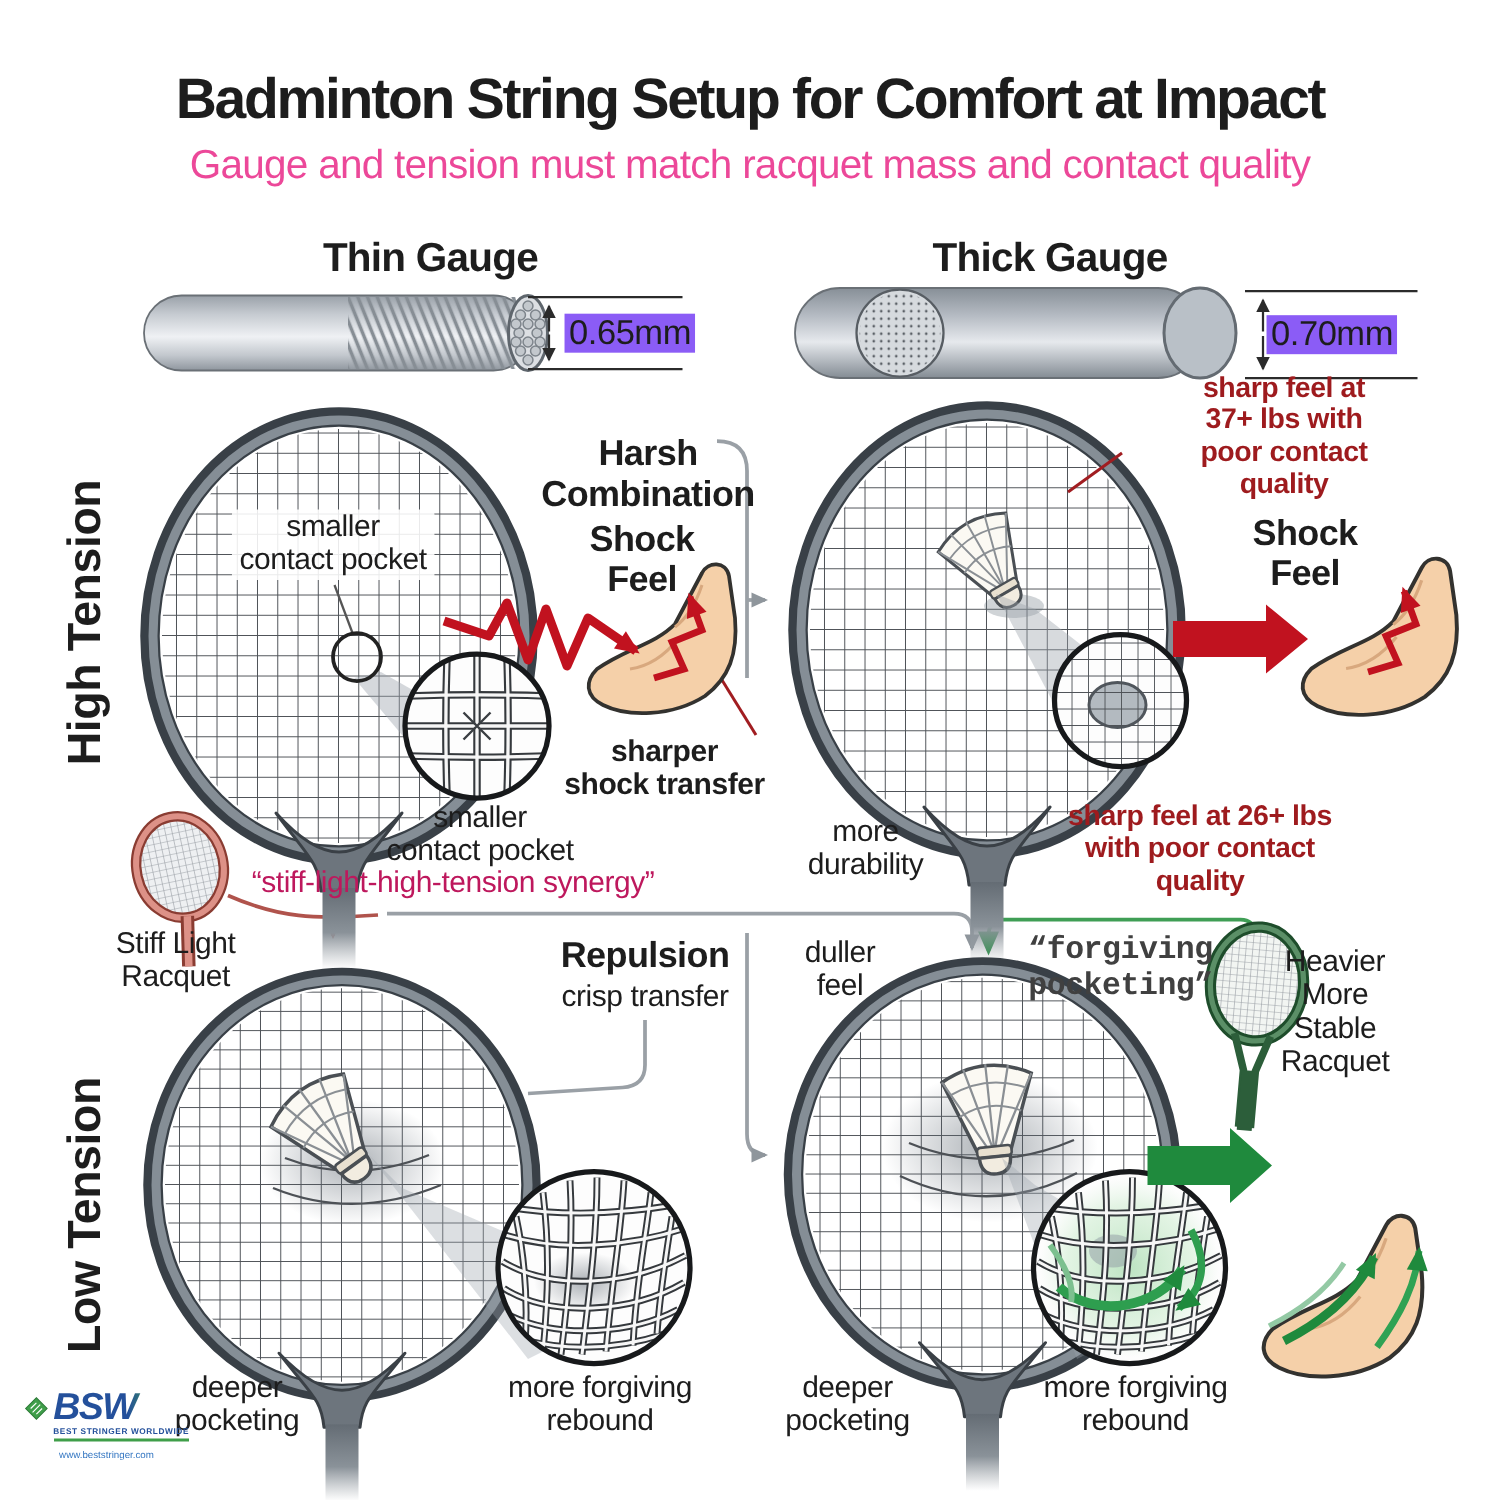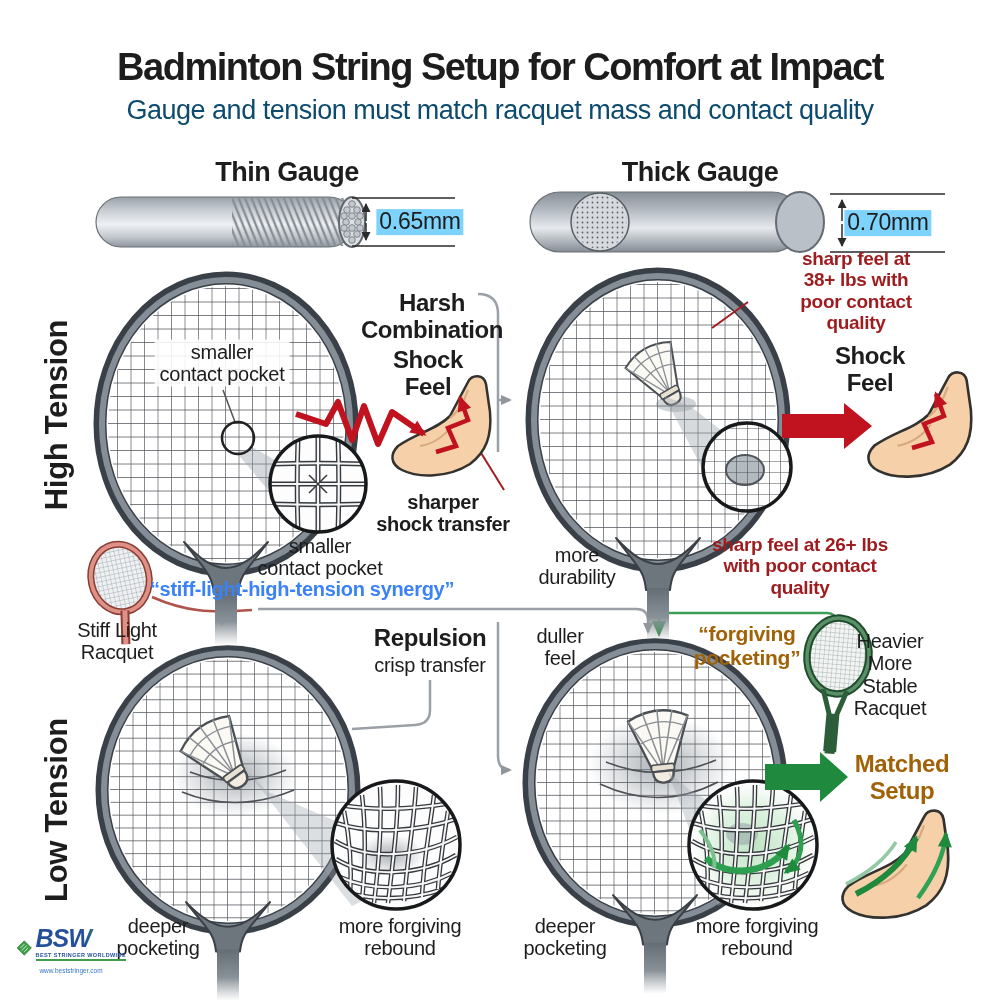--- a/index.html
+++ b/index.html
@@ -2,31 +2,31 @@
 <html><head>
 <meta charset="utf-8">
 <style>
   html,body{margin:0;padding:0;background:#fff;}
   .stage{position:relative;width:1000px;height:1000px;background:#fff;overflow:hidden;
          font-family:"Liberation Sans",sans-serif;color:#1c1c1c;}
   .art{position:absolute;left:0;top:0;}
   .lbl{position:absolute;transform:translate(-50%,-50%);text-align:center;
        white-space:pre-line;line-height:1.12;font-size:20px;letter-spacing:-0.3px;color:#1d1d1d;}
   .title{font-size:38px;font-weight:700;letter-spacing:-1.5px;white-space:nowrap;}
-  .subtitle{font-size:27px;letter-spacing:-0.5px;white-space:nowrap;color:#0c4a6e;}
+  .subtitle{font-size:27px;letter-spacing:-0.5px;white-space:nowrap;color:#ec4899;}
   .gauge-h{font-size:27px;font-weight:700;letter-spacing:-0.5px;}
   .b24{font-size:24px;font-weight:700;letter-spacing:-0.4px;}
   .red{color:#9e1b1e;font-weight:600;font-size:19px;}
-  .redq{color:#3b82f6;font-weight:700;font-size:20px;}
-  .grn{color:#a16207;font-weight:700;}
-  .dim{font-size:23px;background:#7dd3fc;padding:0 3px;white-space:nowrap;}
+  .redq{color:#be185d;font-weight:400;font-size:20px;}
+  .grn{color:#404040;font-weight:700;font-family:Liberation Mono, monospace;}
+  .dim{font-size:23px;background:#8b5cf6;padding:0 3px;white-space:nowrap;}
   .vert{transform:translate(-50%,-50%) rotate(-90deg);font-size:31px;font-weight:700;white-space:nowrap;}
   .halo{background:rgba(255,255,255,.88);padding:1px 5px;border-radius:3px;}
   .logo{position:absolute;left:16px;top:926px;width:110px;}
-  .logo-top{display:flex;align-items:flex-end;gap:3px;}
+  .logo-top{display:flex;align-items:flex-start;gap:3px;}
   .logo-text{font-size:25px;font-weight:700;font-style:italic;letter-spacing:-1px;
      background:linear-gradient(90deg,#24509b 55%,#3f9e49 75%);
      -webkit-background-clip:text;background-clip:text;color:transparent;line-height:1;}
   .logo-tag{font-size:5.5px;font-weight:700;color:#24509b;letter-spacing:.4px;
      border-bottom:2px solid #3f9e49;padding-bottom:1px;margin-top:1px;white-space:nowrap;}
   .logo-url{font-size:6.5px;color:#3577c2;margin-top:6px;text-align:center;white-space:nowrap;}
 </style>
 </head>
 <body>
 
@@ -320,21 +320,21 @@
 contact pocket</div>
 <div class="lbl b24" style="left:432px;top:317px;text-align:center;">Harsh
 Combination</div>
 <div class="lbl b24" style="left:428px;top:374px;">Shock
 Feel</div>
 <div class="lbl" style="left:443px;top:513px;font-weight:bold;">sharper
 shock transfer</div>
 <div class="lbl" style="left:320px;top:557px;">smaller
 contact pocket</div>
 
-<div class="lbl red" style="left:856px;top:291px;">sharp feel at 38+ lbs with
+<div class="lbl red" style="left:856px;top:291px;">sharp feel at 37+ lbs with
 poor contact quality</div>
 <div class="lbl b24" style="left:870px;top:370px;">Shock
 Feel</div>
 <div class="lbl" style="left:577px;top:566px;">more
 durability</div>
 <div class="lbl red" style="left:800px;top:566px;">sharp feel at 26+ lbs
 with poor contact quality</div>
 
 <div class="lbl" style="left:117px;top:641px;">Stiff Light
 Racquet</div>
@@ -347,22 +347,20 @@
 rebound</div>
 
 <div class="lbl" style="left:560px;top:647px;">duller
 feel</div>
 <div class="lbl grn" style="left:747px;top:646px;font-size:21px;">“forgiving
 pocketing”</div>
 <div class="lbl" style="left:890px;top:675px;">Heavier
 More
 Stable
 Racquet</div>
-<div class="lbl b24 grn" style="left:902px;top:778px;">Matched
-Setup</div>
 <div class="lbl" style="left:565px;top:937px;">deeper
 pocketing</div>
 <div class="lbl" style="left:757px;top:937px;">more forgiving
 rebound</div>
 
 <div class="logo">
   <div class="logo-top">
     <svg width="26" height="26" viewBox="0 0 26 26">
       <rect x="5" y="5" width="16" height="16" transform="rotate(45 13 13)" fill="#3f9e49" stroke="#2d7a38" stroke-width="1"></rect>
       <path d="M7,13 L13,7 M9,17 L17,9 M13,19 L19,13" stroke="#ffffff" stroke-width="1.2" fill="none"></path>

